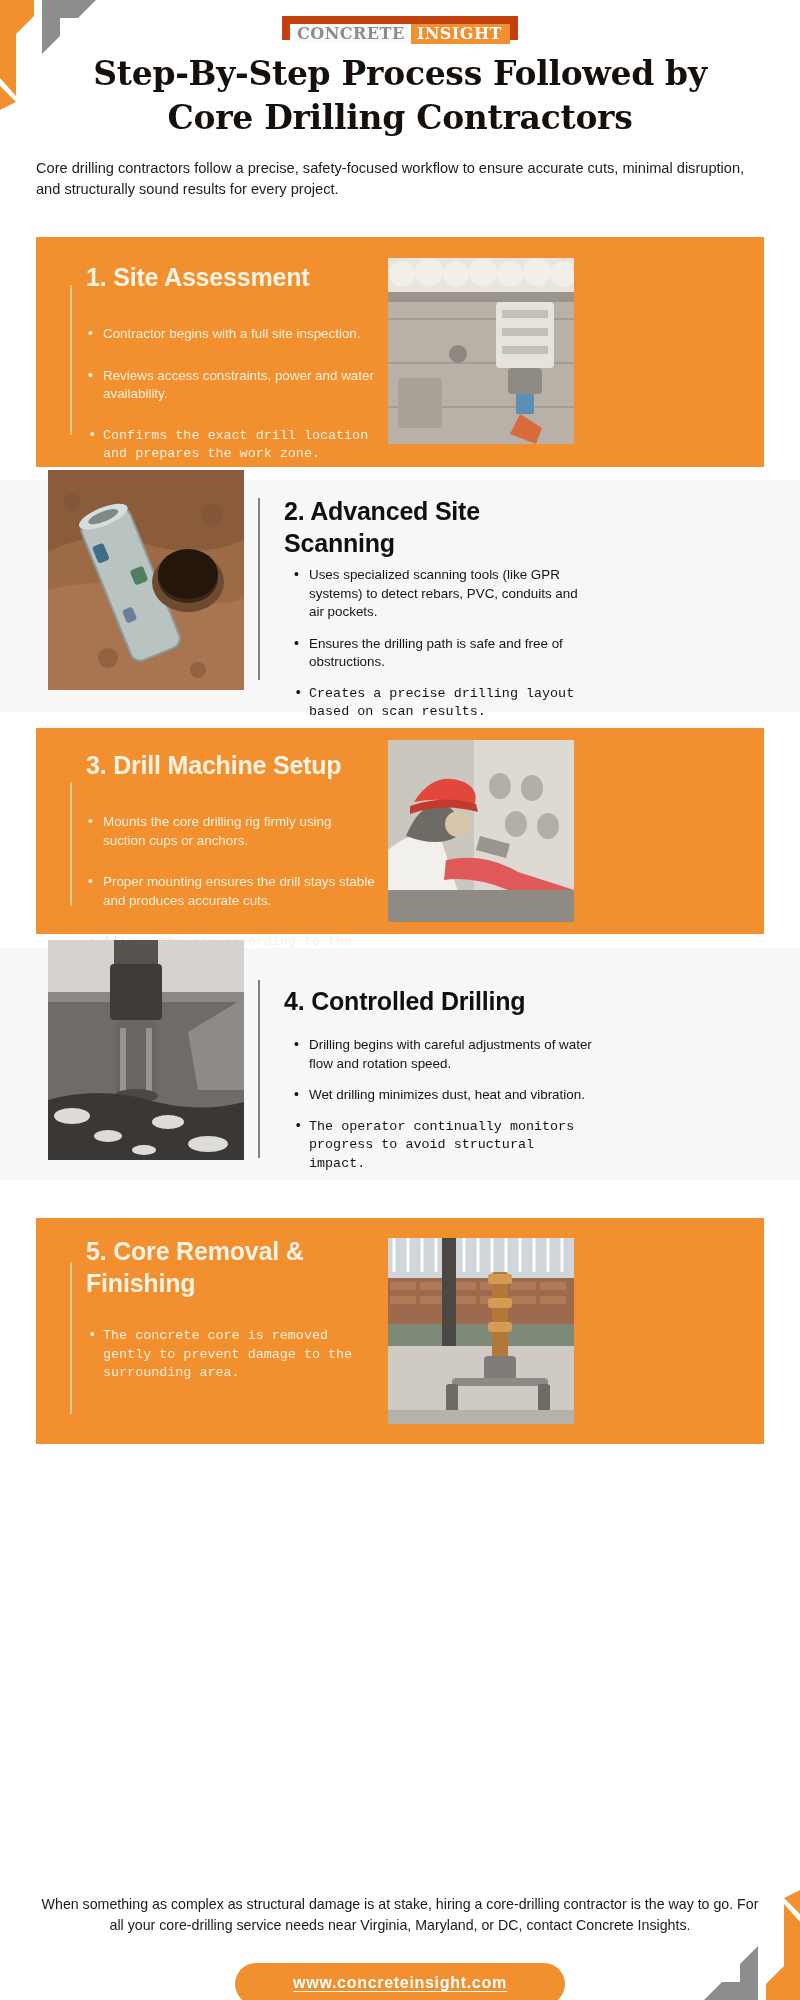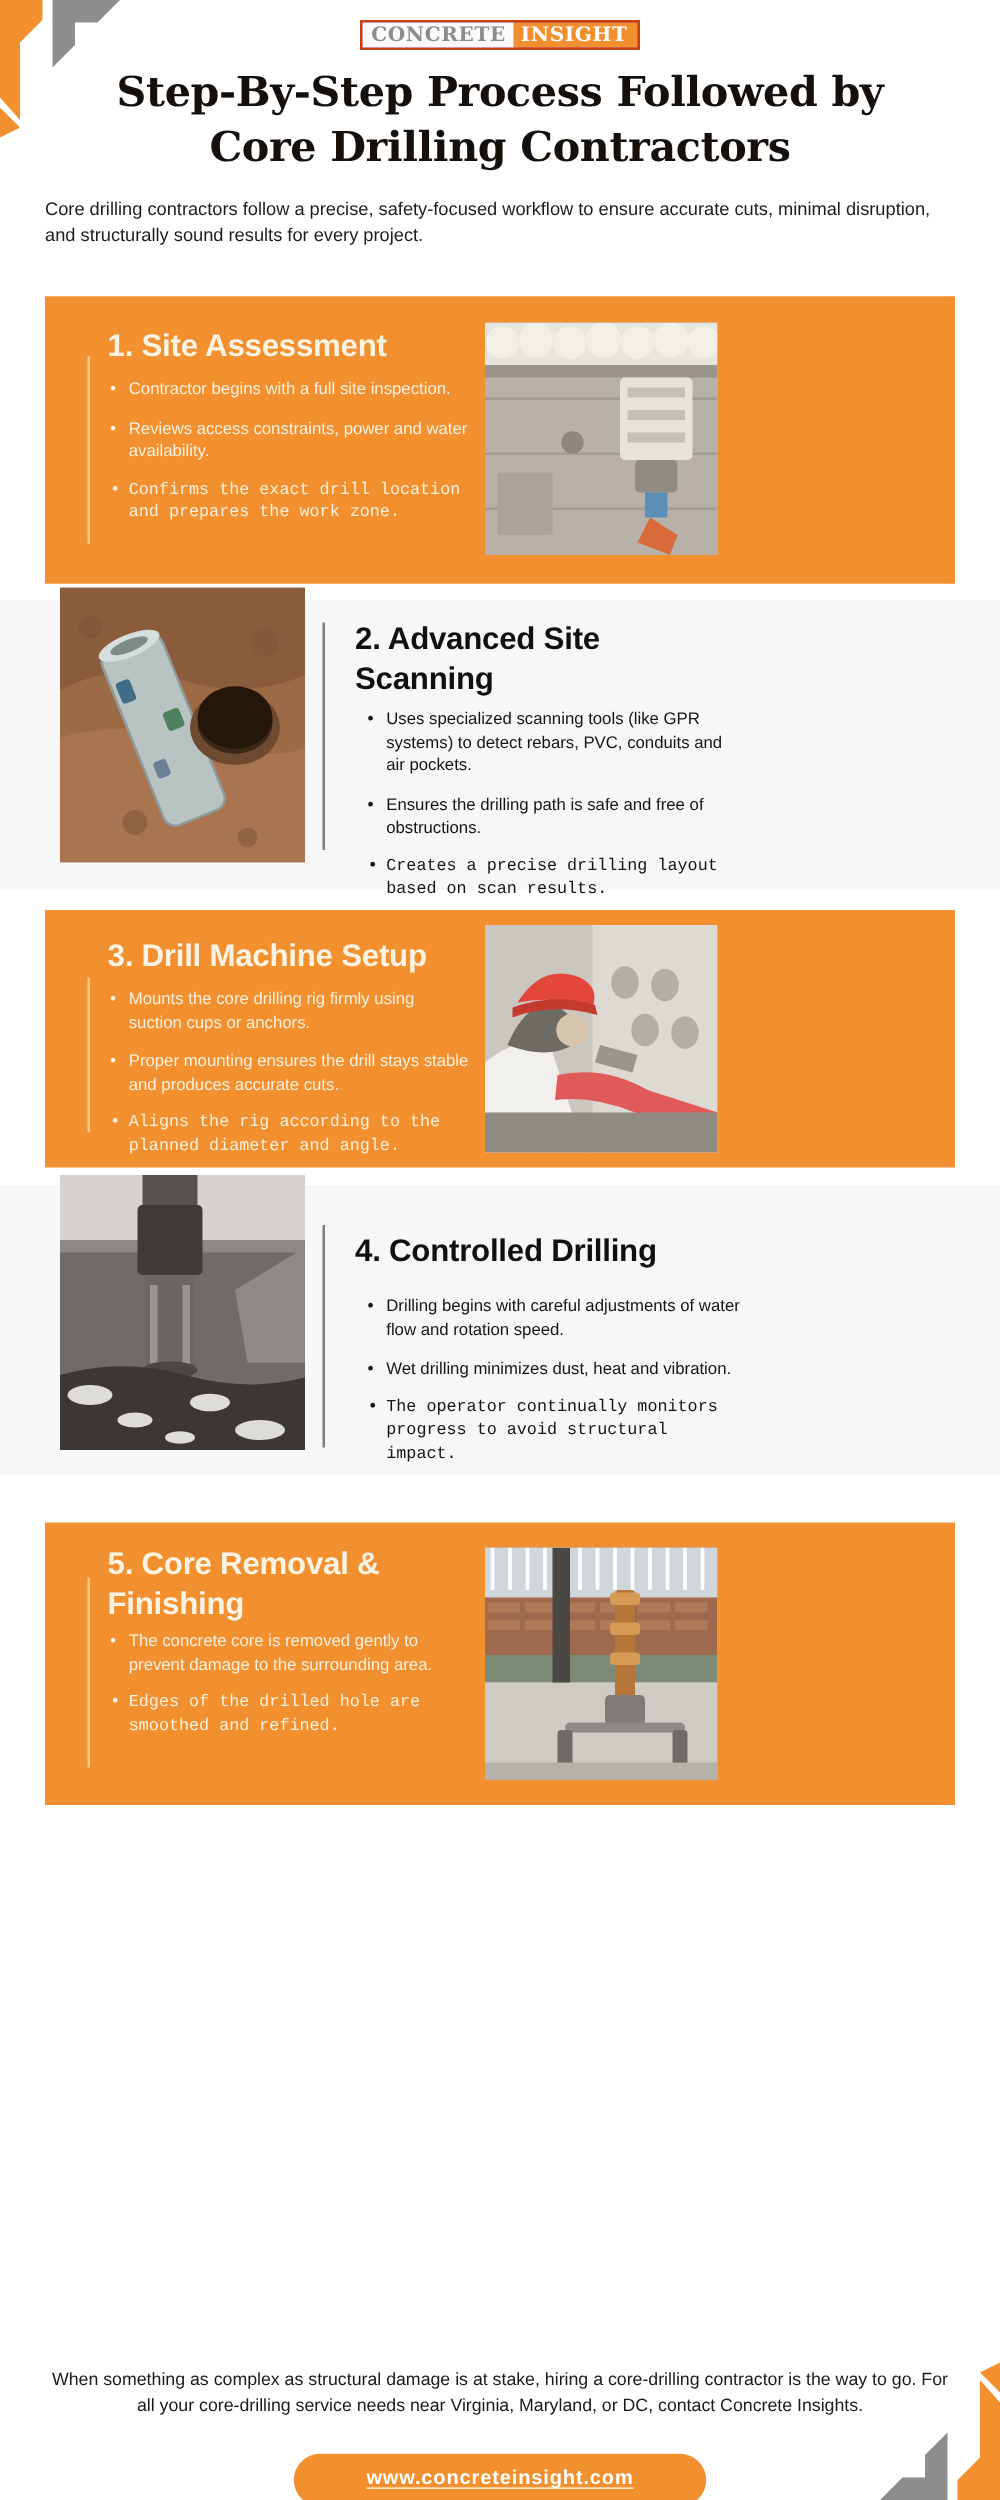--- a/index.html
+++ b/index.html
@@ -21,22 +21,22 @@
   .corner-tl { position: absolute; top: 0; left: 0; width: 110px; height: 110px; }
   .corner-br { position: absolute; bottom: 0; right: 0; width: 110px; height: 110px; }
 
   
   .logo-wrap {
     position: absolute; top: 16px; left: 0; right: 0;
     display: flex; justify-content: center; align-items: center;
   }
   .logo {
     display: inline-flex; align-items: flex-start;
-    border: 2px solid #c2410c;
-    background: #a21caf;
+    border: 8px solid #c2410c;
+    background: #000000;
     height: 24px;
     line-height: 20px;
   }
   .logo-a {
     background: #FAFAFA;
     color: #8C8C8C;
     font-weight: 900;
     font-size: 16px;
     letter-spacing: 0.5px;
     padding: 0 6px 0 7px;
@@ -103,21 +103,21 @@
     font-size: 13.4px;
     line-height: 1.38;
     margin-bottom: 13px;
   }
   ul.bullets li:last-child { margin-bottom: 0; font-family: Liberation Mono, monospace; }
   ul.bullets li::before {
     content: "\2022";
     position: absolute; left: 2px; top: -1px;
     font-size: 14px;
   }
-  ul.bullets.on-orange li { color: #FCEFDC; }
+  ul.bullets.on-orange li { color: #FCEFDC; margin-top: 23px; }
   ul.bullets.on-orange li::before { color: #FCEFDC; }
   ul.bullets.on-light li { color: #141414; }
   ul.bullets.on-light li::before { color: #141414; }
 
   
   .photo {
     position: absolute;
     overflow: hidden;
     background: #b9b4ae;
   }
@@ -317,21 +317,20 @@
     <li>Drilling begins with careful adjustments of water flow and rotation speed.</li>
     <li>Wet drilling minimizes dust, heat and vibration.</li>
     <li>The operator continually monitors progress to avoid structural impact.</li>
   </ul>
 
   <div class="band-orange-bg" style="top:1218px;height:226px;"></div>
   <div class="rule on-orange" style="left:70px;top:1262px;height:152px;"></div>
   <h2 class="step-heading on-orange" style="position:absolute;left:86px;top:1236px;width:290px;">5. Core Removal &amp; Finishing</h2>
   <ul class="bullets on-orange" style="position:absolute;left:86px;top:1304px;width:296px;">
     <li>The concrete core is removed gently to prevent damage to the surrounding area.</li>
-    <li>Edges of the drilled hole are smoothed and refined.</li>
   </ul>
   <div class="photo" style="left:388px;top:1238px;width:186px;height:186px;">
     <svg viewBox="0 0 186 186" preserveAspectRatio="none" xmlns="http://www.w3.org/2000/svg">
       <rect width="186" height="186" fill="#c9c4bc"></rect>
       <rect x="0" y="0" width="186" height="40" fill="#cfd6dc"></rect>
       <g stroke="#ffffff" stroke-width="3">
         <line x1="6" y1="0" x2="6" y2="34"></line>
           <line x1="20" y1="0" x2="20" y2="34"></line>
         <line x1="34" y1="0" x2="34" y2="34"></line>
           <line x1="48" y1="0" x2="48" y2="34"></line>

